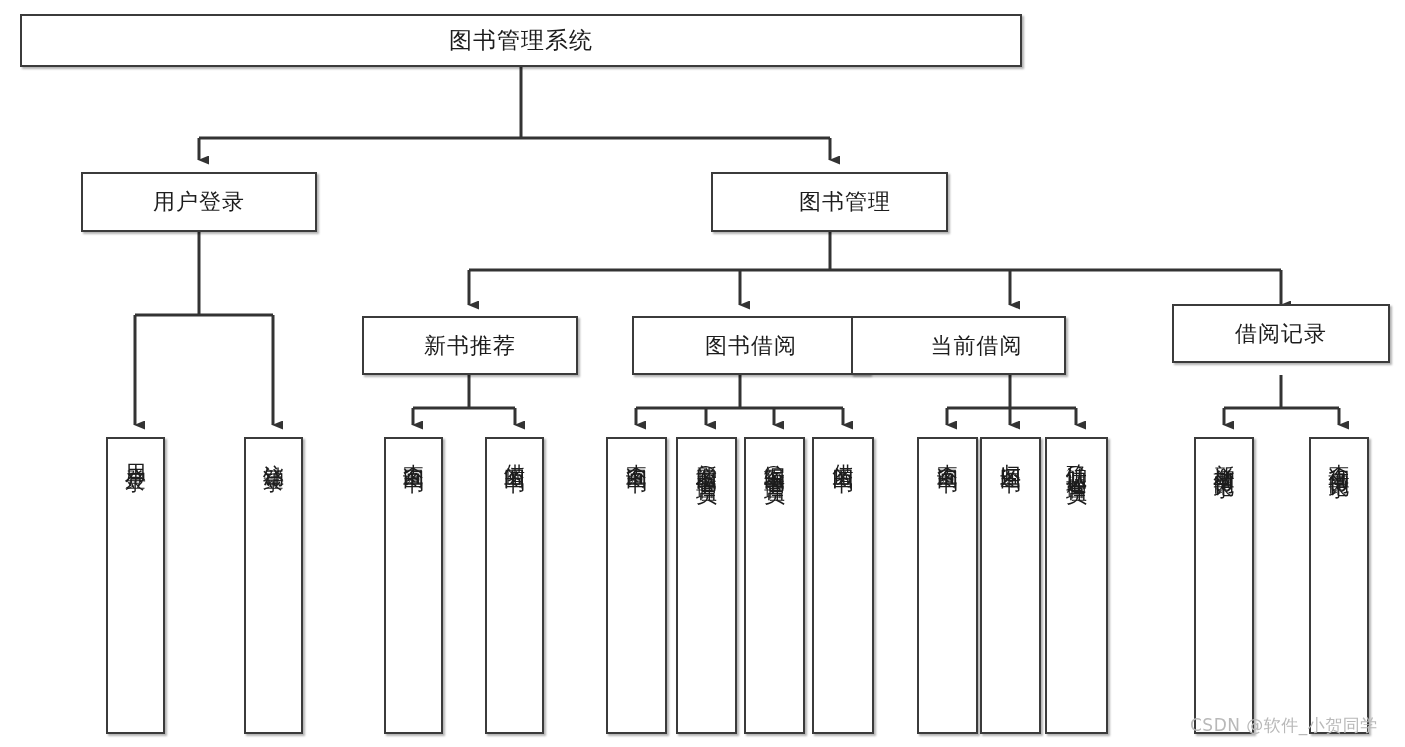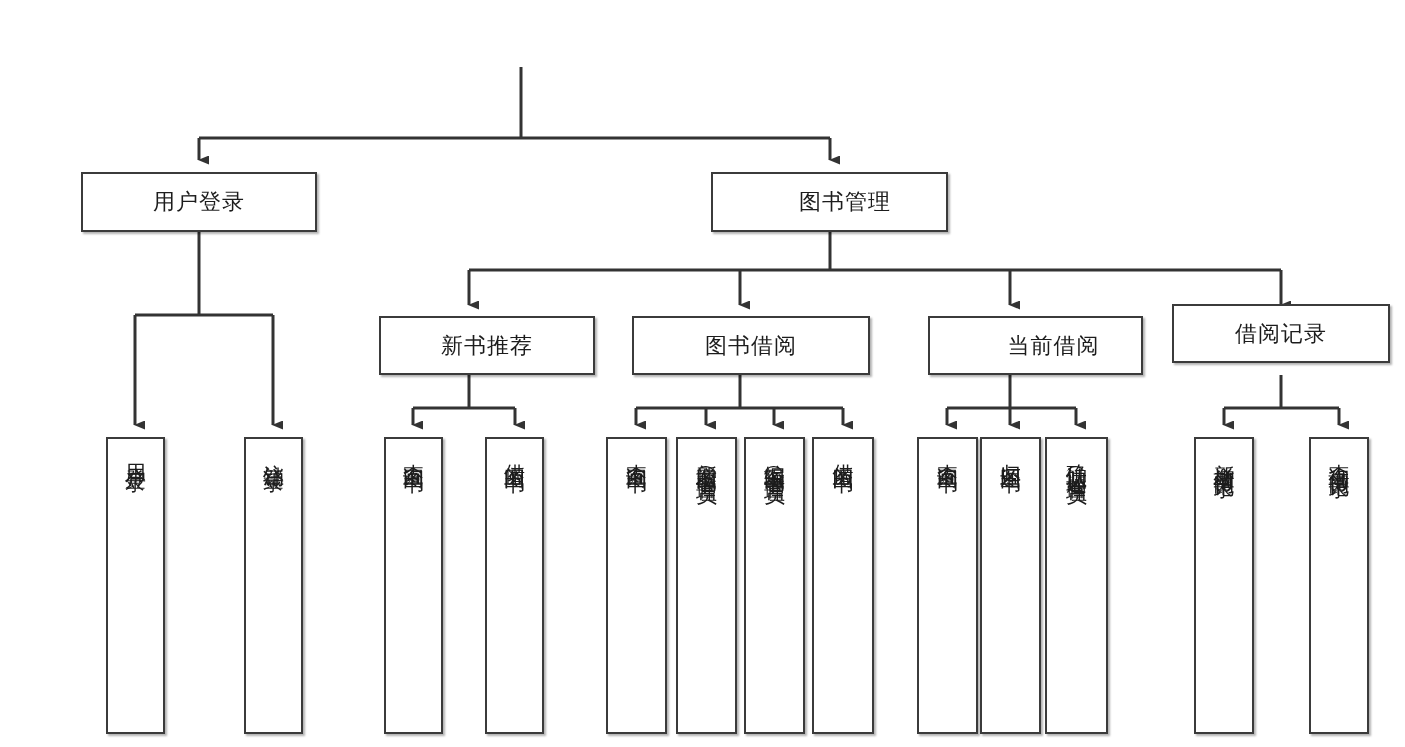--- a/index.html
+++ b/index.html
@@ -121,35 +121,38 @@
       <line x1="1010" y1="408" x2="1010" y2="425" marker-end="url(#arrowhead)"></line>
       <line x1="1076" y1="408" x2="1076" y2="425" marker-end="url(#arrowhead)"></line>
 
       <line x1="1281" y1="375" x2="1281" y2="408"></line>
       <line x1="1224" y1="408" x2="1339" y2="408"></line>
       <line x1="1224" y1="408" x2="1224" y2="425" marker-end="url(#arrowhead)"></line>
       <line x1="1339" y1="408" x2="1339" y2="425" marker-end="url(#arrowhead)"></line>
     </g>
   </svg>
 
+  <div class="node root" style="left:20px; top:14px; width:1002px; height:53px;">
+    <span class="node-label">图书管理系统</span>
+  </div>
 
   <div class="node level2" style="left:81px; top:172px; width:236px; height:60px;">
     <span class="node-label">用户登录</span>
   </div>
   <div class="node level2" style="left:711px; top:172px; width:237px; height:60px;padding-left:31px;">
     <span class="node-label">图书管理</span>
   </div>
 
-  <div class="node level3" style="left:362px; top:316px; width:216px; height:59px;margin-left:17px;">
+  <div class="node level3" style="left:362px; top:316px; width:216px; height:59px;">
     <span class="node-label">新书推荐</span>
   </div>
   <div class="node level3" style="left:632px; top:316px; width:238px; height:59px;">
     <span class="node-label">图书借阅</span>
   </div>
-  <div class="node level3" style="left:928px; top:316px; width:215px; height:59px;padding-left:36px;">
+  <div class="node level3" style="left:851px; top:316px; width:215px; height:59px;padding-left:36px;">
     <span class="node-label">当前借阅</span>
   </div>
   <div class="node level3" style="left:1172px; top:304px; width:218px; height:59px;">
     <span class="node-label">借阅记录</span>
   </div>
 
   <div class="node leaf" style="left:106px; top:437px; width:59px; height:297px;">
     <span class="node-label">用户登录</span>
   </div>
   <div class="node leaf" style="left:244px; top:437px; width:59px; height:297px;">
@@ -186,14 +189,15 @@
     <span class="node-label">确认归还（管理员）</span>
   </div>
 
   <div class="node leaf" style="left:1194px; top:437px; width:60px; height:297px;">
     <span class="node-label">新增借阅记录</span>
   </div>
   <div class="node leaf" style="left:1309px; top:437px; width:60px; height:297px;">
     <span class="node-label">查询借阅记录</span>
   </div>
 
+  <div class="watermark" style="left:1190px; top:714px;">CSDN @软件_小贺同学</div>
 
 </div>
 
 </body></html>

